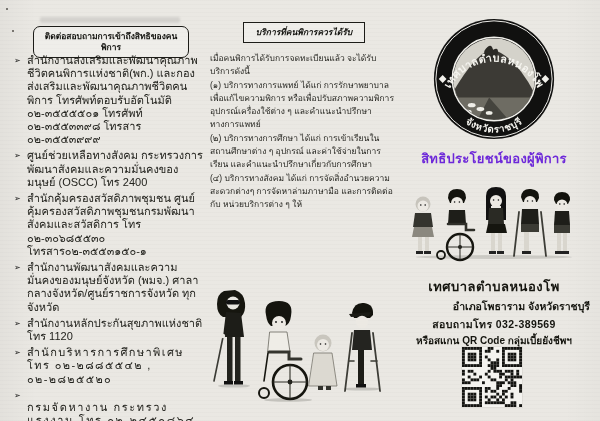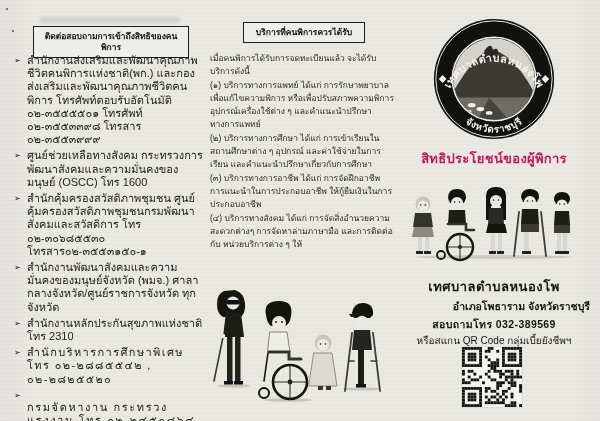--- a/index.html
+++ b/index.html
@@ -13,48 +13,48 @@
     color:#24241f;
   }
   .panel{position:absolute;top:0;bottom:0;}
   
   #left-panel{left:10px;width:196px;}
   .hdr-box{
     border:1.5px solid #1c1c18;background:rgba(255,255,255,0.25);
     font-weight:bold;text-align:center;color:#13130f;
     font-size:8.5px;line-height:1.3;padding:4px 4px;
   }
-  #left-header{position:absolute;left:23px;top:26px;width:146px;}
+  #left-header{position:absolute;left:23px;top:26px;width:146px;border-radius:7px;}
   .ghost{position:absolute;left:30px;top:17px;width:140px;height:6px;
     background:rgba(60,60,55,0.12);filter:blur(1px);border-radius:2px;}
   .speck{position:absolute;width:2px;height:2px;background:#55524c;border-radius:50%;}
   #contact-list{position:absolute;left:4px;top:54px;width:190px;}
   .citem{display:flex;margin-bottom:3px;}
   .bul{flex:0 0 13px;font-size:8px;color:#111;line-height:13.2px;}
   .ct{flex:1;font-size:11px;line-height:13.2px;color:#23231e;}
   .citem:nth-child(6) .ct{letter-spacing:1.4px;}
   .citem:nth-child(7) .ct{letter-spacing:1.6px;margin-top:12px;}
   
   #middle-panel{left:208px;width:190px;}
-  #middle-header{position:absolute;left:35px;top:22px;width:112px;font-size:8.5px;}
+  #middle-header{position:absolute;left:35px;top:22px;width:112px;font-size:8.5px;font-style:italic;}
   #middle-body{position:absolute;left:2px;top:52px;width:184px;
     font-size:8.5px;line-height:13px;color:#23231e;}
   #middle-body p{margin:0 0 1px 0;}
   #middle-illustration{position:absolute;left:-2px;top:281px;}
   
   #right-panel{left:398px;width:202px;}
   #seal{position:absolute;left:33px;top:16px;}
   #right-title{position:absolute;left:0px;top:148px;width:192px;text-align:center;
-    font-size:13px;font-weight:bold;color:#be185d;letter-spacing:0.3px;}
+    font-size:13px;font-weight:bold;color:#6d28d9;letter-spacing:0.3px;}
   #right-illustration{position:absolute;left:10px;top:184px;}
   .rline{position:absolute;left:0;width:192px;text-align:center;color:#15150f;}
   #org-name{top:276px;font-size:13px;font-weight:bold;letter-spacing:0.5px;}
   #org-address{top:298px;font-size:10.5px;font-weight:bold;text-align:right;}
   #org-phone{top:316px;font-size:10.5px;font-weight:bold;letter-spacing:0.4px;}
-  #qr-caption{top:333px;font-size:10px;font-weight:normal;}
+  #qr-caption{top:333px;font-size:10px;font-weight:bold;}
   #qr-code{position:absolute;left:64px;top:347px;width:60px;height:60px;background:#f4f3ef;
     outline:1px solid rgba(0,0,0,0.05);}
   
   #scan-edge-line{position:absolute;left:0;top:413px;width:600px;height:3px;background:#15151"2;background:#161613;}
   #bottom-strip{position:absolute;left:0;top:416px;width:600px;height:5px;background:#f0efeb;}
 </style>
 </head>
 <body>
 
 <div class="panel" id="left-panel">
@@ -62,33 +62,33 @@
   <div class="speck" style="left:-4px;top:8px"></div>
   <div class="speck" style="left:2px;top:30px"></div>
   <div class="hdr-box" id="left-header">ติดต่อสอบถามการเข้าถึงสิทธิของคนพิการ</div>
   <div id="contact-list">
       <div class="citem">
         <span class="bul">➢</span>
         <span class="ct">สำนักงานส่งเสริมและพัฒนาคุณภาพชีวิตคนพิการแห่งชาติ(พก.) และกองส่งเสริมและพัฒนาคุณภาพชีวิตคนพิการ โทรศัพท์ตอบรับอัตโนมัติ ๐๒-๓๕๕๕๕๐๑ โทรศัพท์ ๐๒-๓๕๕๓๓๙๘ โทรสาร ๐๒-๓๕๕๓๙๙๙</span>
       </div>
       <div class="citem">
         <span class="bul">➢</span>
-        <span class="ct">ศูนย์ช่วยเหลือทางสังคม กระทรวงการพัฒนาสังคมและความมั่นคงของมนุษย์ (OSCC) โทร 1600</span>
+        <span class="ct">ศูนย์ช่วยเหลือทางสังคม กระทรวงการพัฒนาสังคมและความมั่นคงของมนุษย์ (OSCC) โทร 2400</span>
       </div>
       <div class="citem">
         <span class="bul">➢</span>
         <span class="ct">สำนักคุ้มครองสวัสดิภาพชุมชน ศูนย์คุ้มครองสวัสดิภาพชุมชนกรมพัฒนาสังคมและสวัสดิการ โทร ๐๒-๓๐๖๘๕๕๓๐ โทรสาร๐๒-๓๕๕๓๑๕๐-๑</span>
       </div>
       <div class="citem">
         <span class="bul">➢</span>
         <span class="ct">สำนักงานพัฒนาสังคมและความมั่นคงของมนุษย์จังหวัด (พมจ.) ศาลากลางจังหวัด/ศูนย์ราชการจังหวัด ทุกจังหวัด</span>
       </div>
       <div class="citem">
         <span class="bul">➢</span>
-        <span class="ct">สำนักงานหลักประกันสุขภาพแห่งชาติ โทร 2310</span>
+        <span class="ct">สำนักงานหลักประกันสุขภาพแห่งชาติ โทร 1120</span>
       </div>
       <div class="citem">
         <span class="bul">➢</span>
         <span class="ct">สำนักบริหารการศึกษาพิเศษ โทร ๐๒-๒๘๘๕๕๔๒ , ๐๒-๒๘๒๕๕๒๐</span>
       </div>
       <div class="citem">
         <span class="bul">➢</span>
         <span class="ct">กรมจัดหางาน กระทรวงแรงงาน โทร ๐๒-๒๔๕๐๘๖๔, ๐๒-๒๔๘๒๒๔๘</span>
       </div>
       <div class="citem">
@@ -98,21 +98,20 @@
     </div>
 </div>
 
 <div class="panel" id="middle-panel">
   <div class="hdr-box" id="middle-header">บริการที่คนพิการควรได้รับ</div>
   <div id="middle-body">
     <p>เมื่อคนพิการได้รับการจดทะเบียนแล้ว จะได้รับบริการดังนี้</p>
     <div id="service-items">
         <p>(๑) บริการทางการแพทย์ ได้แก่ การรักษาพยาบาล เพื่อแก้ไขความพิการ หรือเพื่อปรับสภาพความพิการ อุปกรณ์เครื่องใช้ต่าง ๆ และคำแนะนำปรึกษาทางการแพทย์</p>
         <p>(๒) บริการทางการศึกษา ได้แก่ การเข้าเรียนในสถานศึกษาต่าง ๆ อุปกรณ์ และค่าใช้จ่ายในการเรียน และคำแนะนำปรึกษาเกี่ยวกับการศึกษา</p>
-        <p>(๓) บริการทางการอาชีพ ได้แก่ การจัดฝึกอาชีพ การแนะนำในการประกอบอาชีพ ให้กู้ยืมเงินในการประกอบอาชีพ</p>
         <p>(๔) บริการทางสังคม ได้แก่ การจัดสิ่งอำนวยความสะดวกต่างๆ การจัดหาล่ามภาษามือ และการติดต่อกับ หน่วยบริการต่าง ๆ ให้</p>
       </div>
   </div>
 
   <svg id="middle-illustration" width="196" height="138" viewBox="0 0 196 138">
     <g stroke-linecap="round">
 
       <path d="M18,10 q-7,3 -7,13 q0,10 6,13 l18,0 q5,-5 4,-14 q-1,-10 -10,-13 z" fill="#16160f"></path>
       <circle cx="27" cy="22" r="6.5" fill="#e7e5df"></circle>
       <rect x="20" y="19" width="14" height="4.5" rx="2" fill="#111"></rect>

